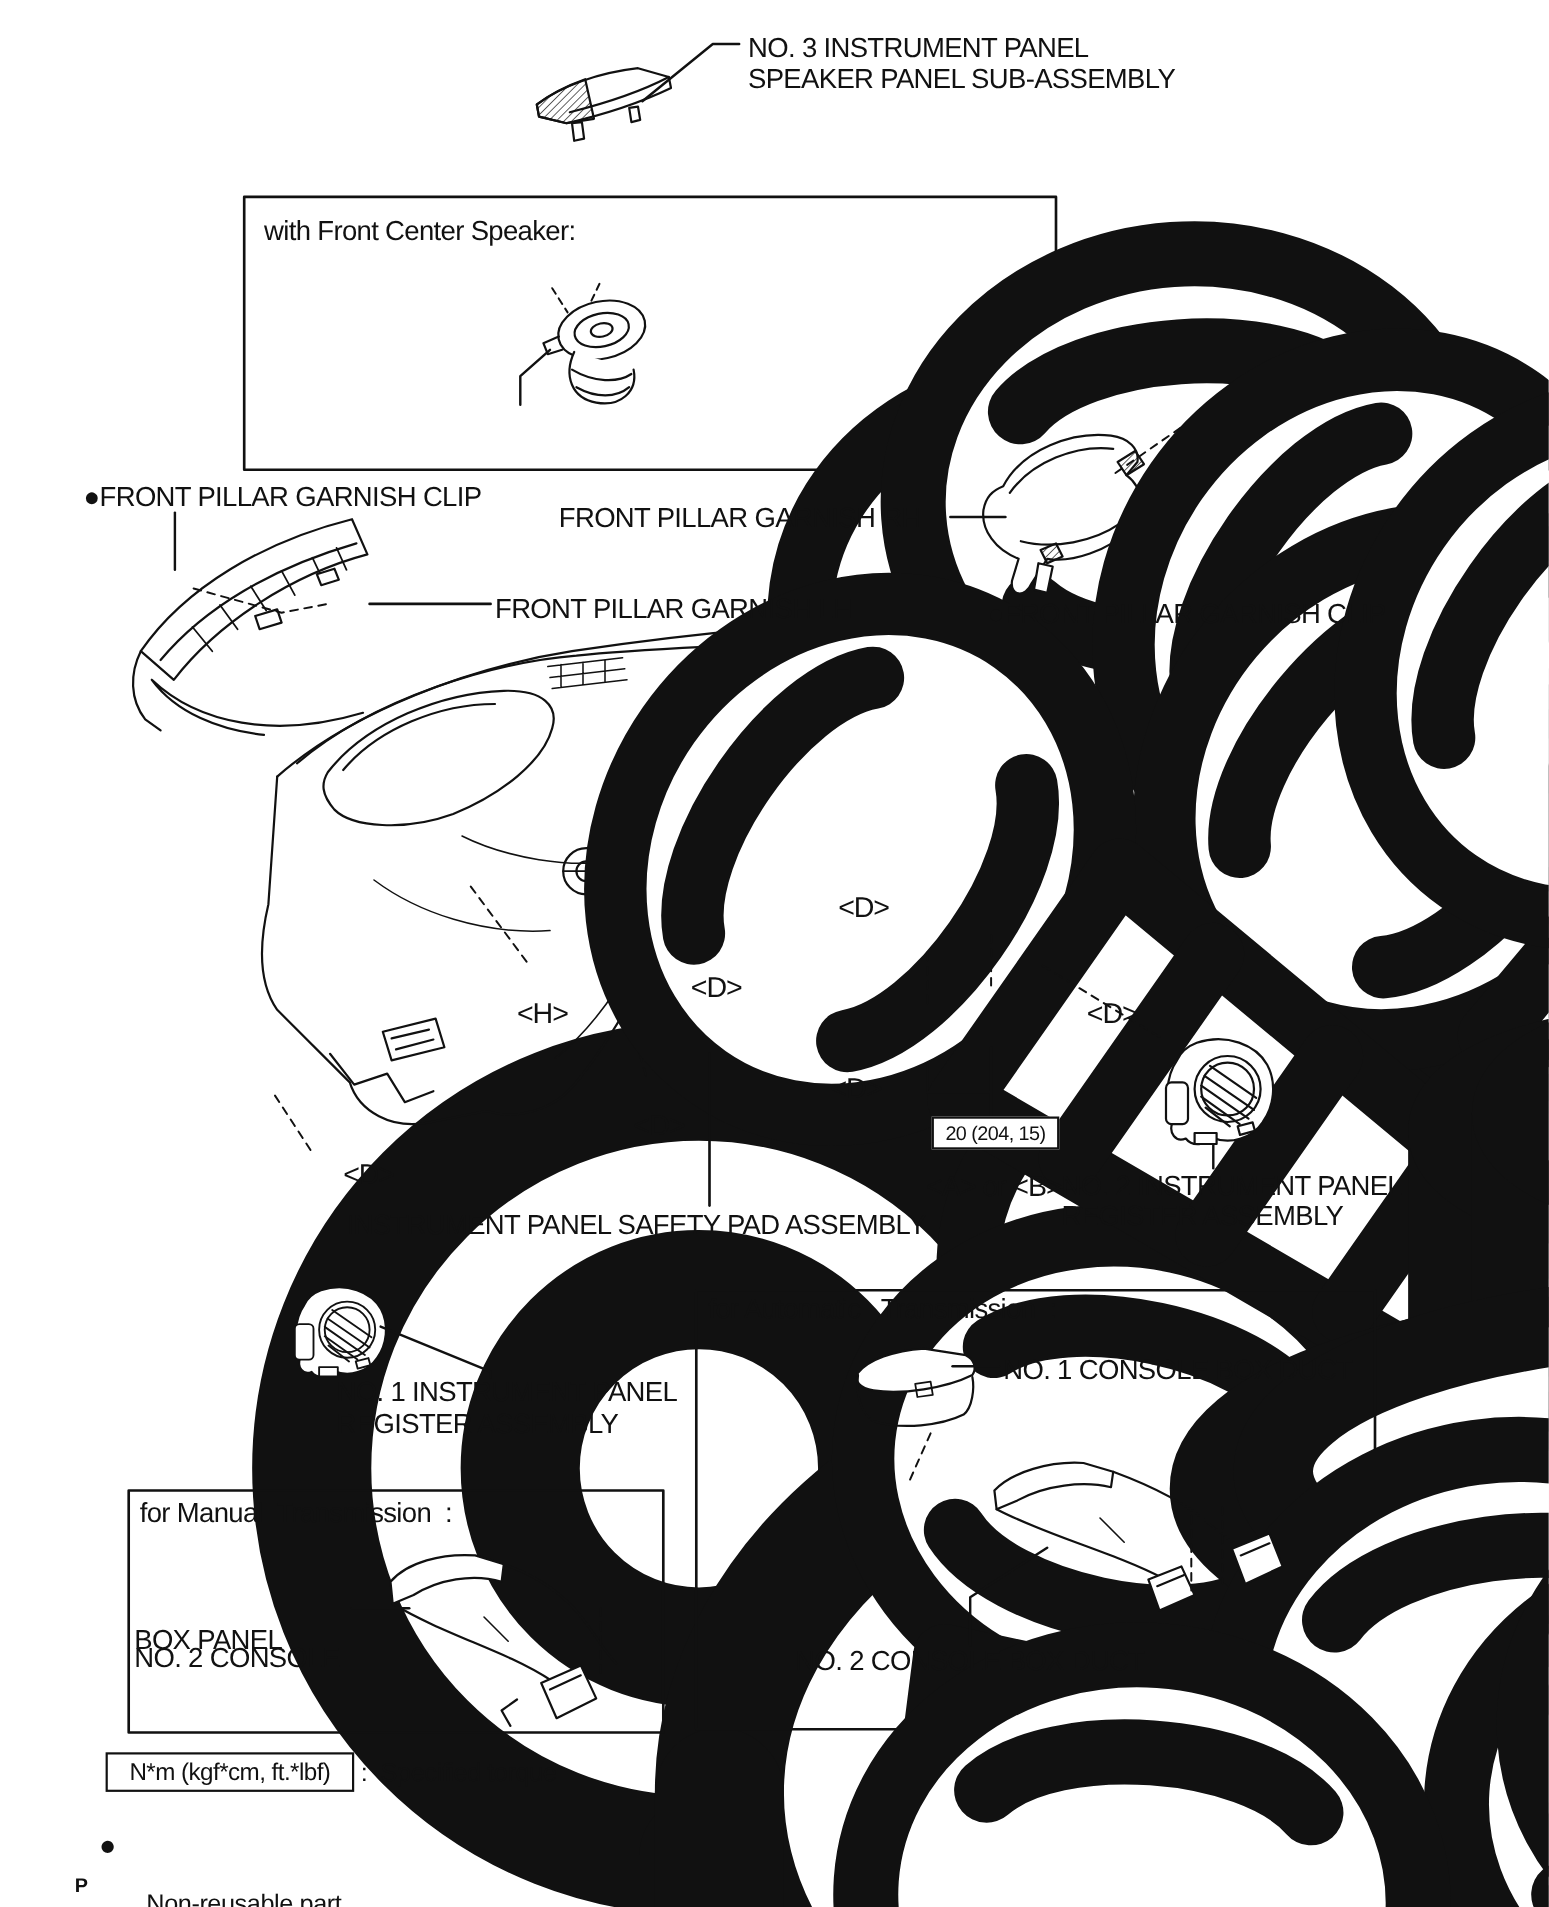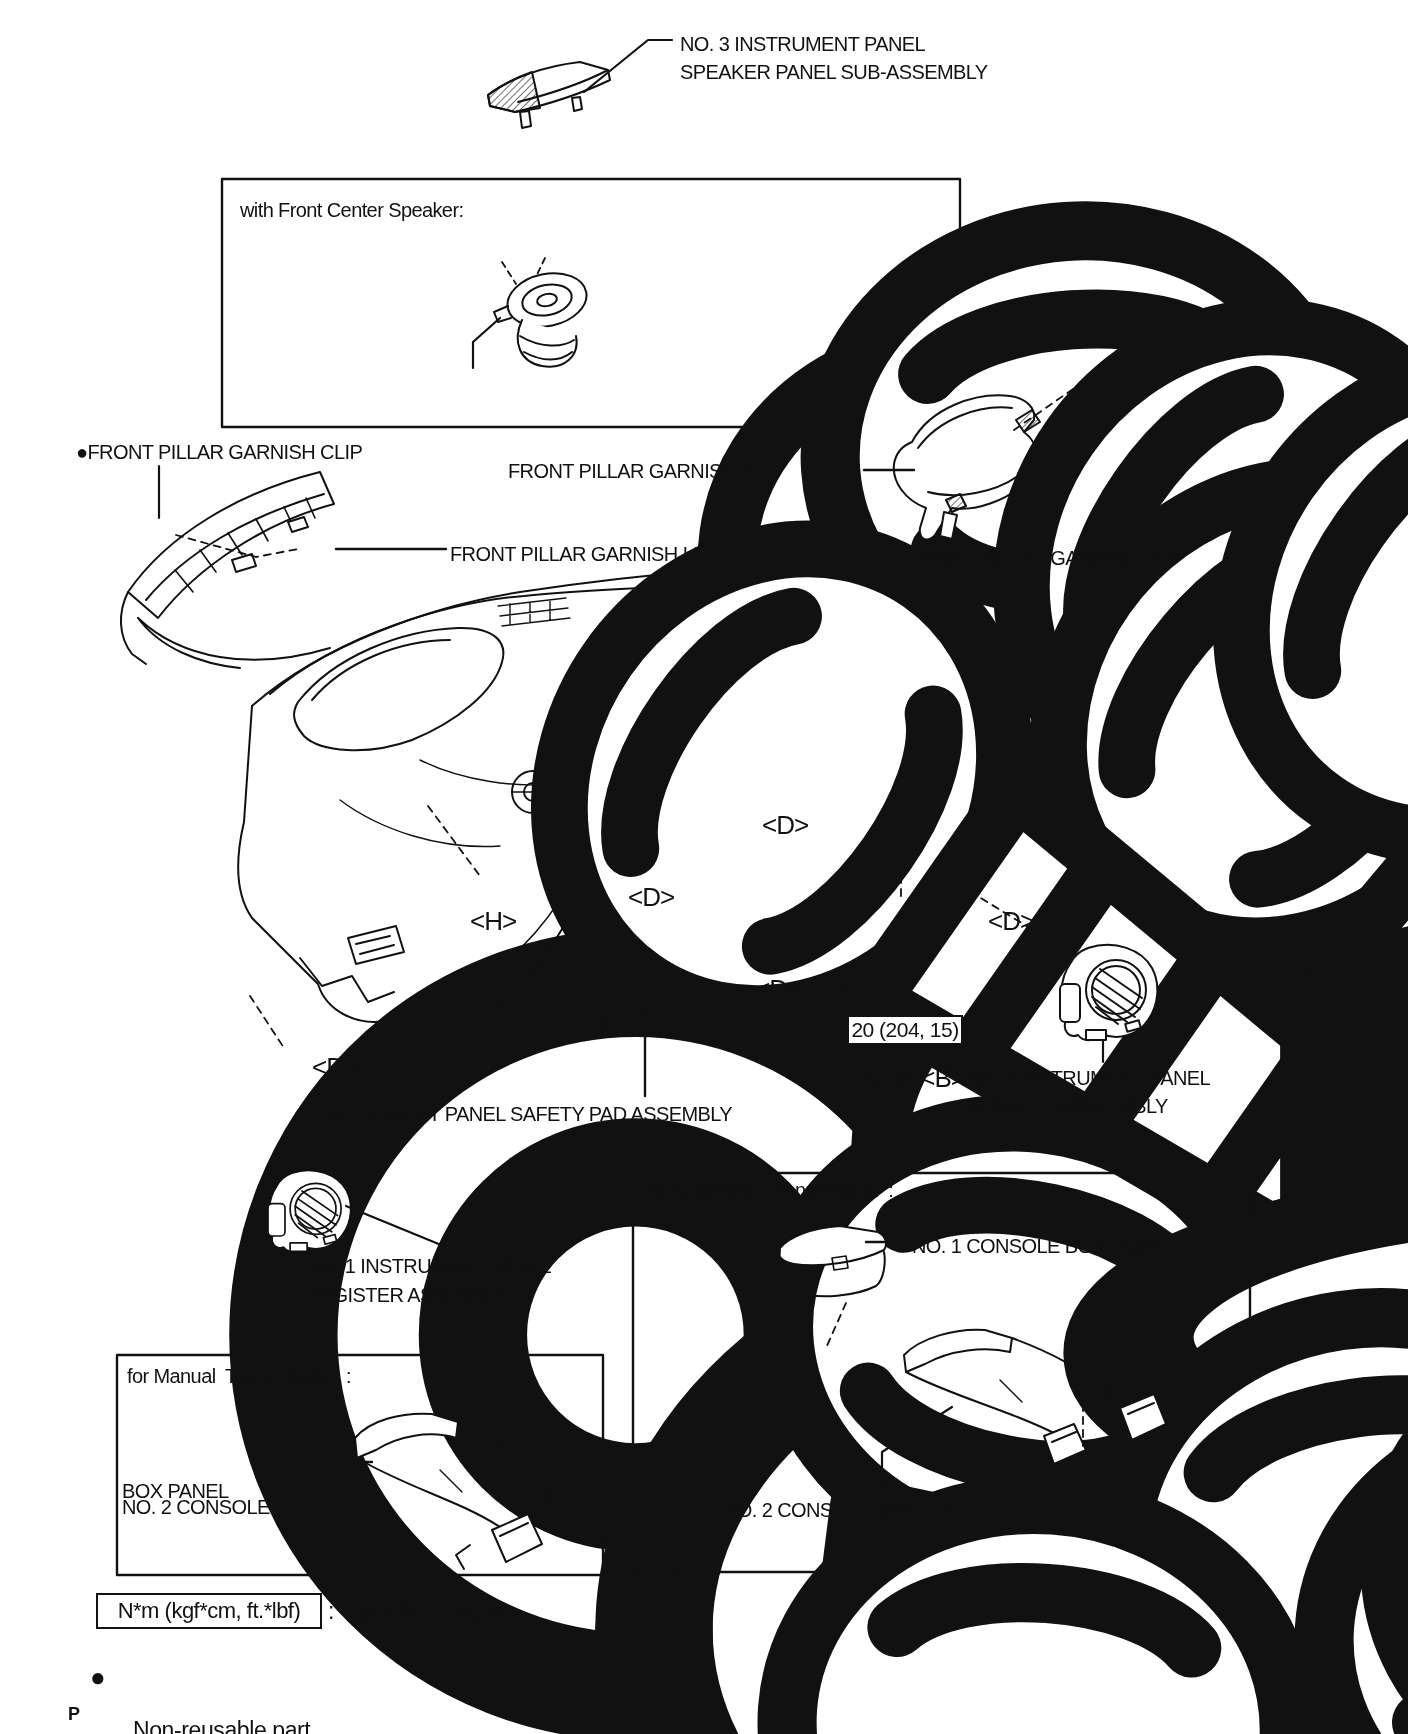--- a/index.html
+++ b/index.html
@@ -1,23 +1,23 @@
 <!DOCTYPE html>
 <html><head>
 <meta charset="utf-8">
 <style>
   html,body{margin:0;padding:0;background:#fff;}
   #canvas{position:relative;width:1408px;height:1734px;background:#ffffff;overflow:hidden;
           font-family:"Liberation Sans",sans-serif;color:#111;}
   #art{position:absolute;left:0;top:0;z-index:1;}
-  .lbl{position:absolute;z-index:2;font-size:20px;line-height:29px;letter-spacing:-0.6px;
+  .lbl{position:absolute;z-index:2;font-size:25px;line-height:29px;letter-spacing:-0.6px;
        white-space:pre;color:#111;}
   .marker{position:absolute;z-index:2;font-size:26px;letter-spacing:-1px;color:#111;white-space:pre;}
   .boxed-torque{position:absolute;z-index:2;left:847px;top:1015px;width:112px;height:26px;
-       border:2px solid #111;font-size:21px;line-height:26px;text-align:center;
+       border:2px solid #111;font-size:18px;line-height:26px;text-align:center;
        letter-spacing:-0.5px;white-space:pre;background:#fff;}
   .legend-symbol{position:absolute;z-index:2;left:96px;top:1593px;width:222px;height:32px;
        border:2.5px solid #111;font-size:22px;line-height:32px;text-align:center;
        letter-spacing:-0.5px;background:#fff;white-space:pre;}
   .legend-text{position:absolute;z-index:2;font-size:23px;letter-spacing:-0.4px;white-space:pre;}
   .bullet-big{position:absolute;z-index:2;font-size:26px;}
   .footer-mark{position:absolute;z-index:2;left:68px;top:1704px;font-size:18px;font-weight:bold;}
 </style>
 </head>
 <body>

